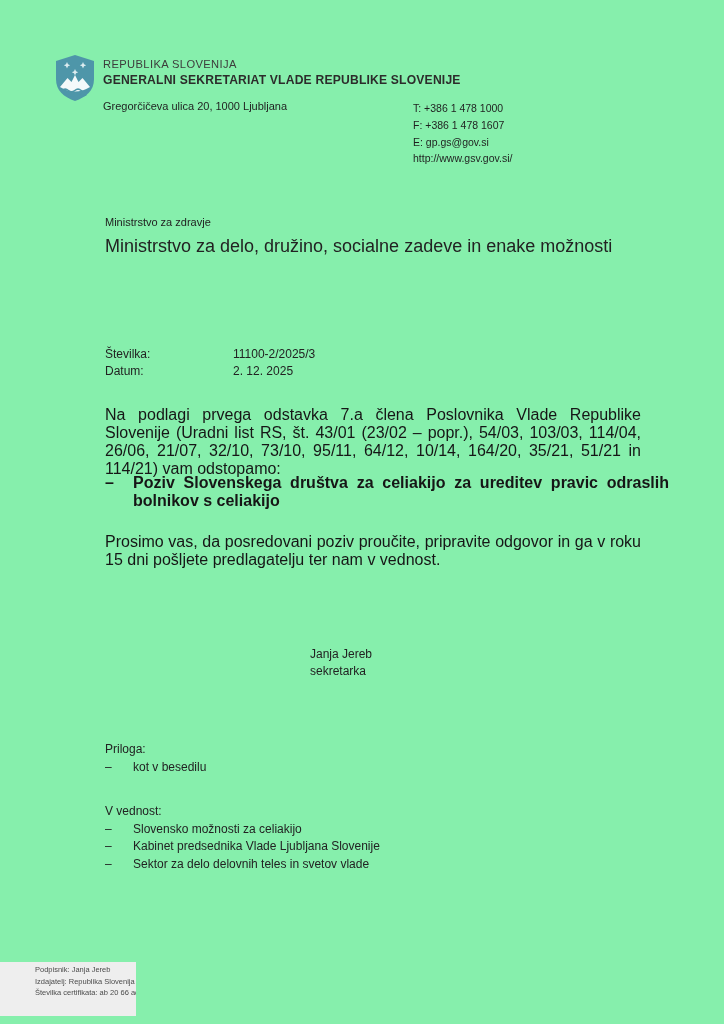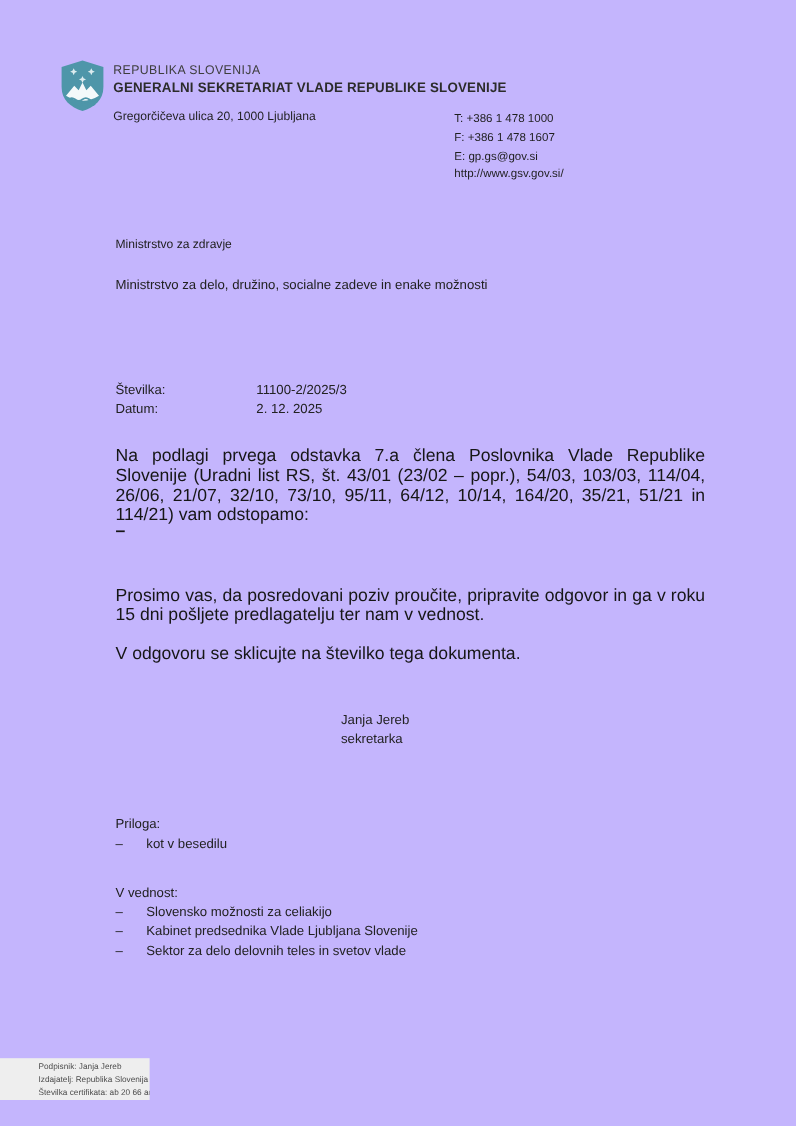--- a/index.html
+++ b/index.html
@@ -1,34 +1,34 @@
 <!DOCTYPE html>
 <html><head>
 <meta charset="utf-8">
 <style>
   html,body{margin:0;padding:0;background:#9e9e9e;}
   .page{
     position:relative;
     width:724px;height:1024px;
-    background:#c4b5fd;
+    background:#86efac;
     margin:0 auto;
     font-family:"Liberation Sans","DejaVu Sans",sans-serif;
     color:#222;
     overflow:hidden;
   }
   
   .logo{position:absolute;left:54px;top:54px;width:42px;height:48px;}
   .head-text{position:absolute;left:103px;top:58px;transform:scaleX(0.97);transform-origin:left top;}
   .org-country{font-size:11.5px;color:#3d3d3c;letter-spacing:0.4px;font-weight:400;}
   .org-name{font-size:12.5px;color:#2c2c2b;font-weight:bold;letter-spacing:0.2px;margin-top:3px;}
   .sender-address{position:absolute;left:103px;top:100px;font-size:11px;color:#1f1f1f;}
   .contact{position:absolute;left:413px;top:100px;font-size:10.5px;line-height:16.8px;color:#1f1f1f;}
   
   .recipient1{position:absolute;left:105px;top:216px;font-size:11px;}
-  .recipient2{position:absolute;left:105px;top:252px;font-size:12px;}
+  .recipient2{position:absolute;left:105px;top:236px;font-size:18px;}
   
   .reference{position:absolute;left:105px;top:346px;font-size:12px;line-height:17px;}
   .ref-row{display:flex;gap:40px;}
   .ref-label{width:88px;flex:0 0 88px;}
   
   .bodyblock{position:absolute;left:105px;width:536px;font-size:16px;line-height:18px;color:#161616;}
   .p1{top:406px;text-align:justify;}
   .subject{top:474px;font-weight:bold;}
   .p2{top:533px;text-align:justify;}
   .p3{top:586px;}
@@ -36,21 +36,21 @@
   .dash-row .dash{position:absolute;left:0;top:0;}
   
   .signature{position:absolute;left:310px;top:646px;font-size:12px;line-height:16.5px;}
   
   .priloga{position:absolute;left:105px;top:741px;font-size:12px;line-height:17.5px;}
   .vvednost{position:absolute;left:105px;top:803px;font-size:12px;line-height:17.5px;}
   .plain-dash-row{position:relative;padding-left:28px;text-align:left;}
   .plain-dash-row .dash{position:absolute;left:0;top:0;}
   
   .esig{
-    position:absolute;left:0;top:962px;width:136px;height:38px;
+    position:absolute;left:0;top:962px;width:136px;height:54px;
     background:#eeeeee;
     font-size:7.5px;line-height:11.5px;color:#4c4c4c;
     padding:2px 0 0 35px;box-sizing:border-box;
     overflow:hidden;
   }
   .esig div{white-space:nowrap;}
 </style>
 </head>
 <body>
 
@@ -95,25 +95,24 @@
     </div>
     <div class="ref-row">
       <span class="ref-label">Datum:</span>
       <span>2. 12. 2025</span>
     </div>
   </div>
 
   <div class="bodyblock p1">Na podlagi prvega odstavka 7.a člena Poslovnika Vlade Republike Slovenije (Uradni list RS, št. 43/01 (23/02 – popr.), 54/03, 103/03, 114/04, 26/06, 21/07, 32/10, 73/10, 95/11, 64/12, 10/14, 164/20, 35/21, 51/21 in 114/21) vam odstopamo:</div>
 
   <div class="bodyblock subject dash-row">
-    <span class="dash">–</span>
+    <span class="dash">–</span><span>Poziv Slovenskega društva za celiakijo za ureditev pravic odraslih bolnikov s celiakijo</span>
   </div>
 
   <div class="bodyblock p2">Prosimo vas, da posredovani poziv proučite, pripravite odgovor in ga v roku 15 dni pošljete predlagatelju ter nam v vednost.</div>
-  <div class="bodyblock p3">V odgovoru se sklicujte na številko tega dokumenta.</div>
 
   <div class="signature">
     <div>Janja Jereb</div>
     <div>sekretarka</div>
   </div>
 
   <div class="priloga">
     <div>Priloga:</div>
     <div class="plain-dash-row">
       <span class="dash">–</span><span>kot v besedilu</span>

